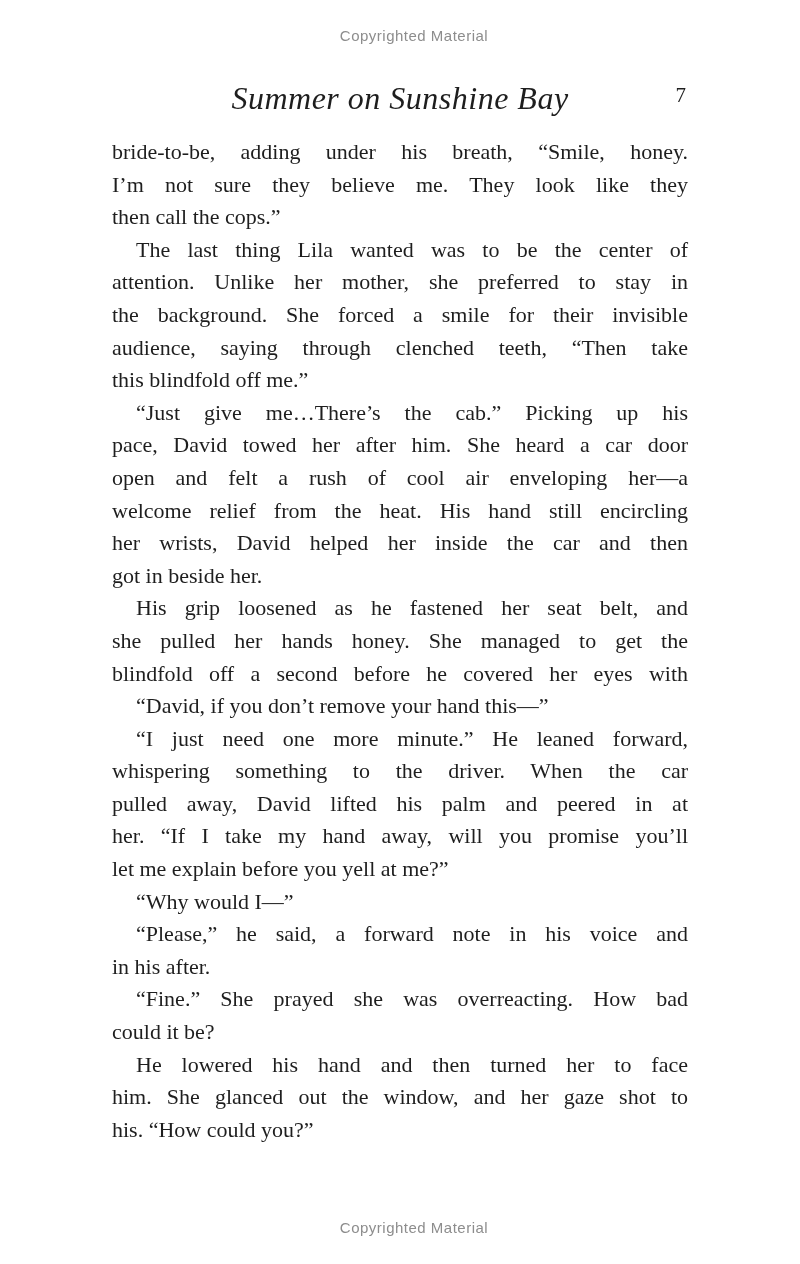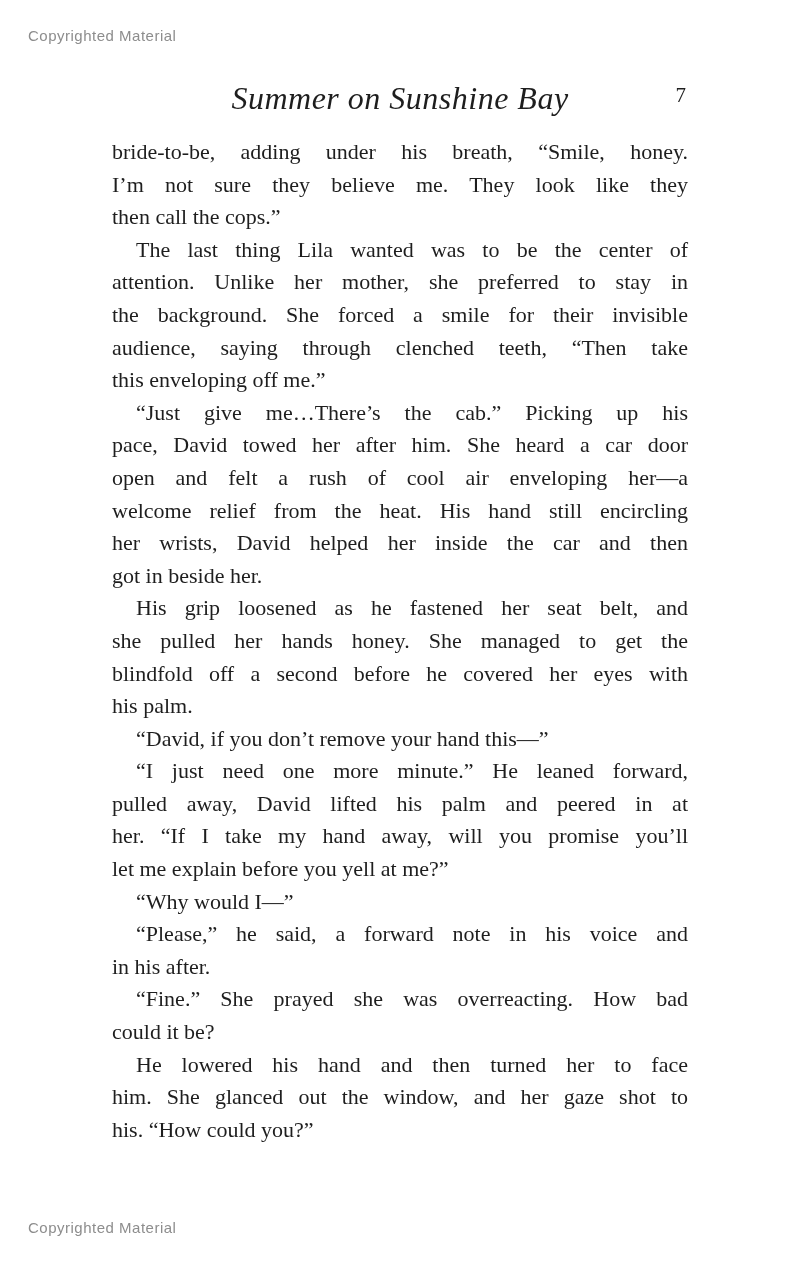--- a/index.html
+++ b/index.html
@@ -9,21 +9,21 @@
     font-family: "Liberation Serif", serif;
     overflow: hidden;
   }
   .page {
     position: absolute; left: 0; top: 0;
     width: 800px; height: 1264px;
     background: var(--background, #ffffff);
   }
   .copyright {
     position: absolute; left: 0; right: 0;
-    text-align: left;
+    text-align: center;
     font-family: "Liberation Sans", sans-serif;
     font-size: 15px;
     letter-spacing: 0.5px;
     color: var(--muted, #8d8d8d);
     margin-left: 28px;
   }
   .copyright.top { top: 27px; }
   .copyright.bottom { top: 1219px; }
   .running-head {
     position: absolute;
@@ -73,41 +73,41 @@
       <div class="para">
         <div class="line">bride-to-be, adding under his breath, “Smile, honey.</div>
         <div class="line">I’m not sure they believe me. They look like they</div>
         <div class="line last">then call the cops.”</div>
       </div>
       <div class="para">
         <div class="line first-indent">The last thing Lila wanted was to be the center of</div>
         <div class="line">attention. Unlike her mother, she preferred to stay in</div>
         <div class="line">the background. She forced a smile for their invisible</div>
         <div class="line">audience, saying through clenched teeth, “Then take</div>
-        <div class="line last">this enveloping off me.”</div>
+        <div class="line last">this blindfold off me.”</div>
       </div>
       <div class="para">
         <div class="line first-indent">“Just give me…There’s the cab.” Picking up his</div>
         <div class="line">pace, David towed her after him. She heard a car door</div>
         <div class="line">open and felt a rush of cool air enveloping her—a</div>
         <div class="line">welcome relief from the heat. His hand still encircling</div>
         <div class="line">her wrists, David helped her inside the car and then</div>
         <div class="line last">got in beside her.</div>
       </div>
       <div class="para">
         <div class="line first-indent">His grip loosened as he fastened her seat belt, and</div>
         <div class="line">she pulled her hands honey. She managed to get the</div>
         <div class="line">blindfold off a second before he covered her eyes with</div>
-        <div class="line last">his palm.</div>
       </div>
       <div class="para">
         <div class="line last first-indent">“David, if you don’t remove your hand this—”</div>
       </div>
       <div class="para">
         <div class="line first-indent">“I just need one more minute.” He leaned forward,</div>
+        <div class="line">whispering something to the driver. When the car</div>
         <div class="line">pulled away, David lifted his palm and peered in at</div>
         <div class="line">her. “If I take my hand away, will you promise you’ll</div>
         <div class="line last">let me explain before you yell at me?”</div>
       </div>
       <div class="para">
         <div class="line last first-indent">“Why would I—”</div>
       </div>
       <div class="para">
         <div class="line first-indent">“Please,” he said, a forward note in his voice and</div>
         <div class="line last">in his after.</div>

